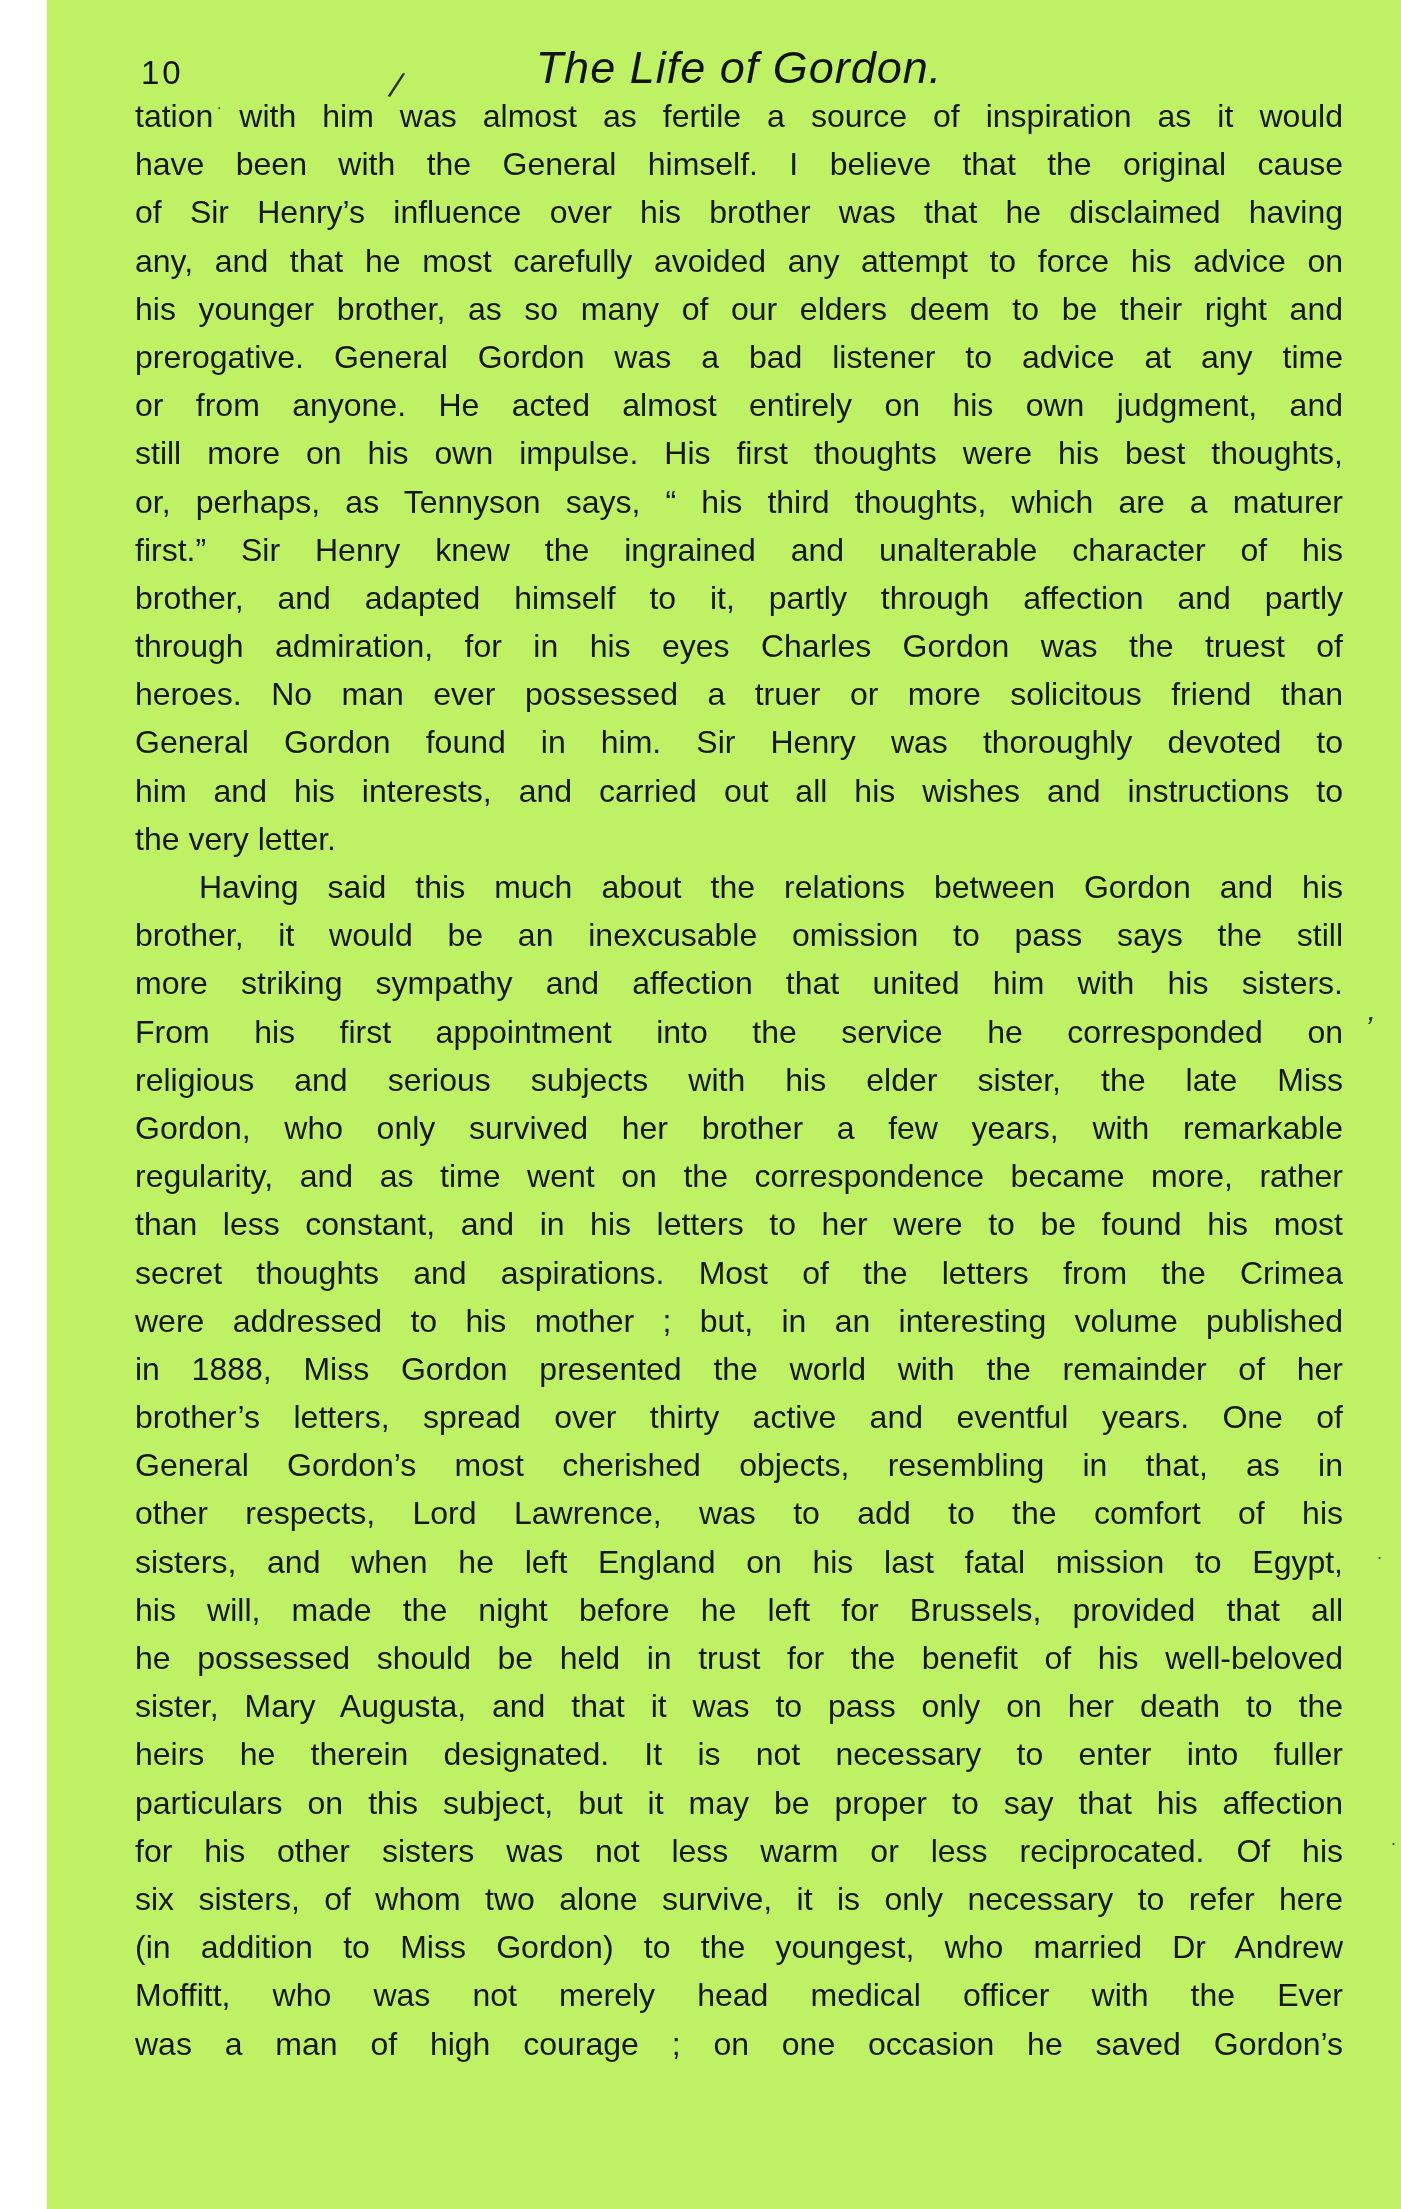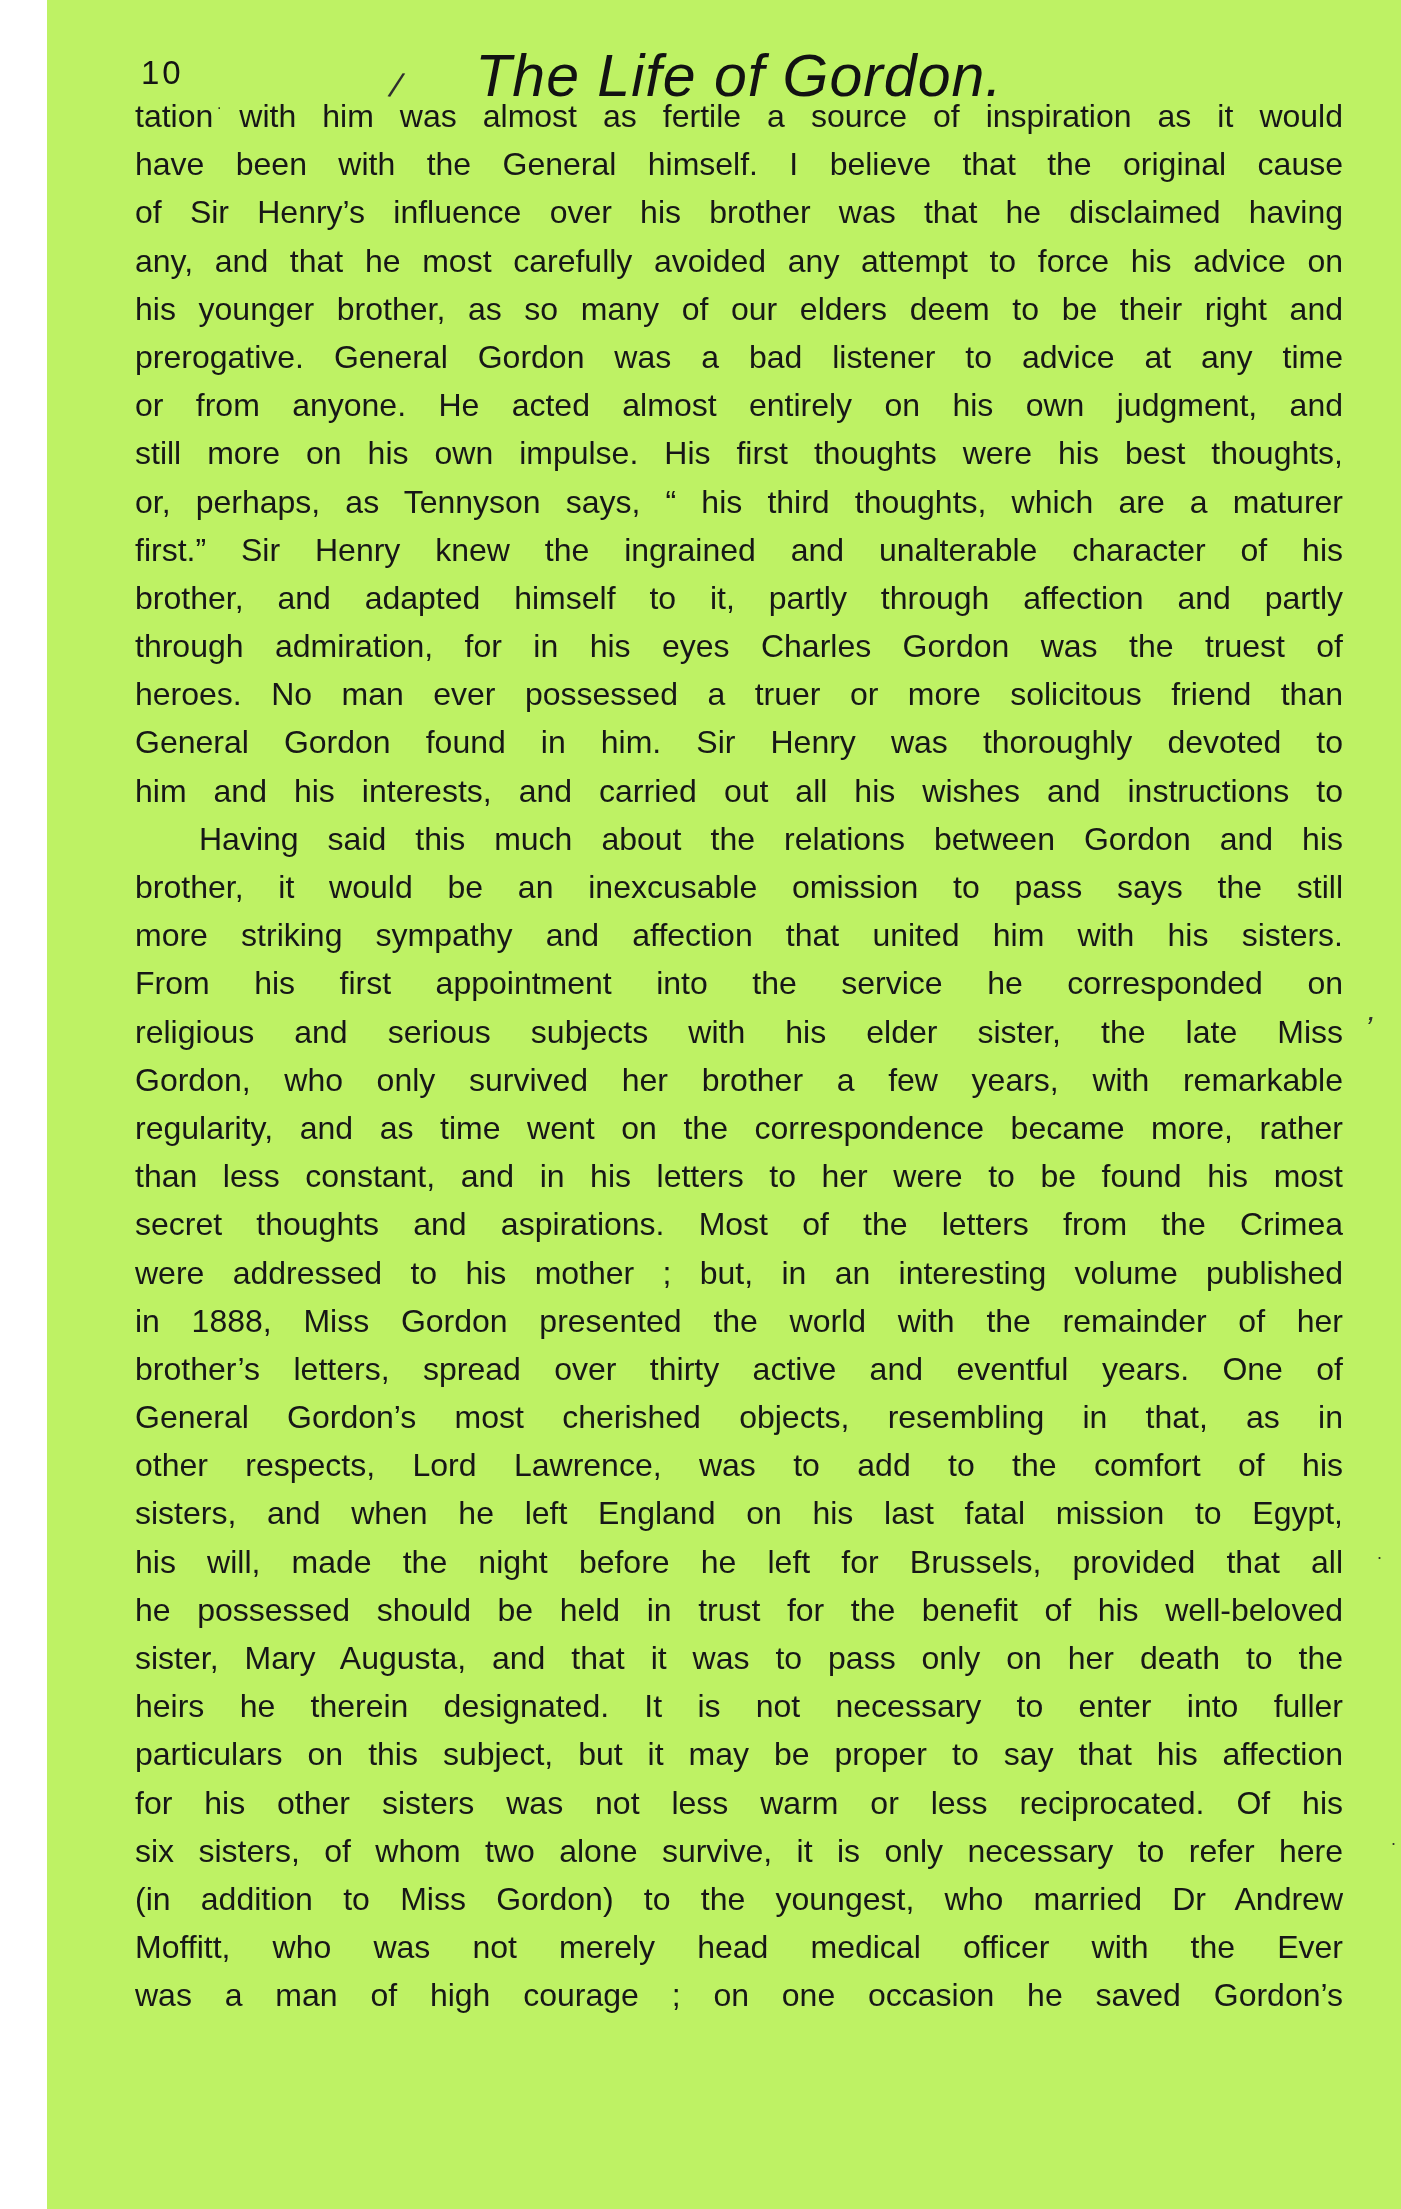--- a/index.html
+++ b/index.html
@@ -32,21 +32,21 @@
     letter-spacing: 3px;
     color: #141414;
   }
   .running-title {
     position: absolute;
     left: 0;
     top: 0;
     width: 100%;
     text-align: center;
     font-style: italic;
-    font-size: 59px;
+    font-size: 45px;
     letter-spacing: 1px;
     color: #121212;
   }
   .text-block {
     position: absolute;
     top: 92px;
     left: 88px;
     width: 1208px;
   }
   .paragraph { margin: 0; padding: 0; }
@@ -93,20 +93,21 @@
         <div class="line">prerogative. General Gordon was a bad listener to advice at any time</div>
         <div class="line">or from anyone. He acted almost entirely on his own judgment, and</div>
         <div class="line">still more on his own impulse. His first thoughts were his best thoughts,</div>
         <div class="line">or, perhaps, as Tennyson says, “ his third thoughts, which are a maturer</div>
         <div class="line">first.” Sir Henry knew the ingrained and unalterable character of his</div>
         <div class="line">brother, and adapted himself to it, partly through affection and partly</div>
         <div class="line">through admiration, for in his eyes Charles Gordon was the truest of</div>
         <div class="line">heroes. No man ever possessed a truer or more solicitous friend than</div>
         <div class="line">General Gordon found in him. Sir Henry was thoroughly devoted to</div>
         <div class="line">him and his interests, and carried out all his wishes and instructions to</div>
+        <div class="line flush-left">the very letter.</div>
       </div>
       <div class="paragraph">
         <div class="line indent">Having said this much about the relations between Gordon and his</div>
         <div class="line">brother, it would be an inexcusable omission to pass says the still</div>
         <div class="line">more striking sympathy and affection that united him with his sisters.</div>
         <div class="line">From his first appointment into the service he corresponded on</div>
         <div class="line">religious and serious subjects with his elder sister, the late Miss</div>
         <div class="line">Gordon, who only survived her brother a few years, with remarkable</div>
         <div class="line">regularity, and as time went on the correspondence became more, rather</div>
         <div class="line">than less constant, and in his letters to her were to be found his most</div>

